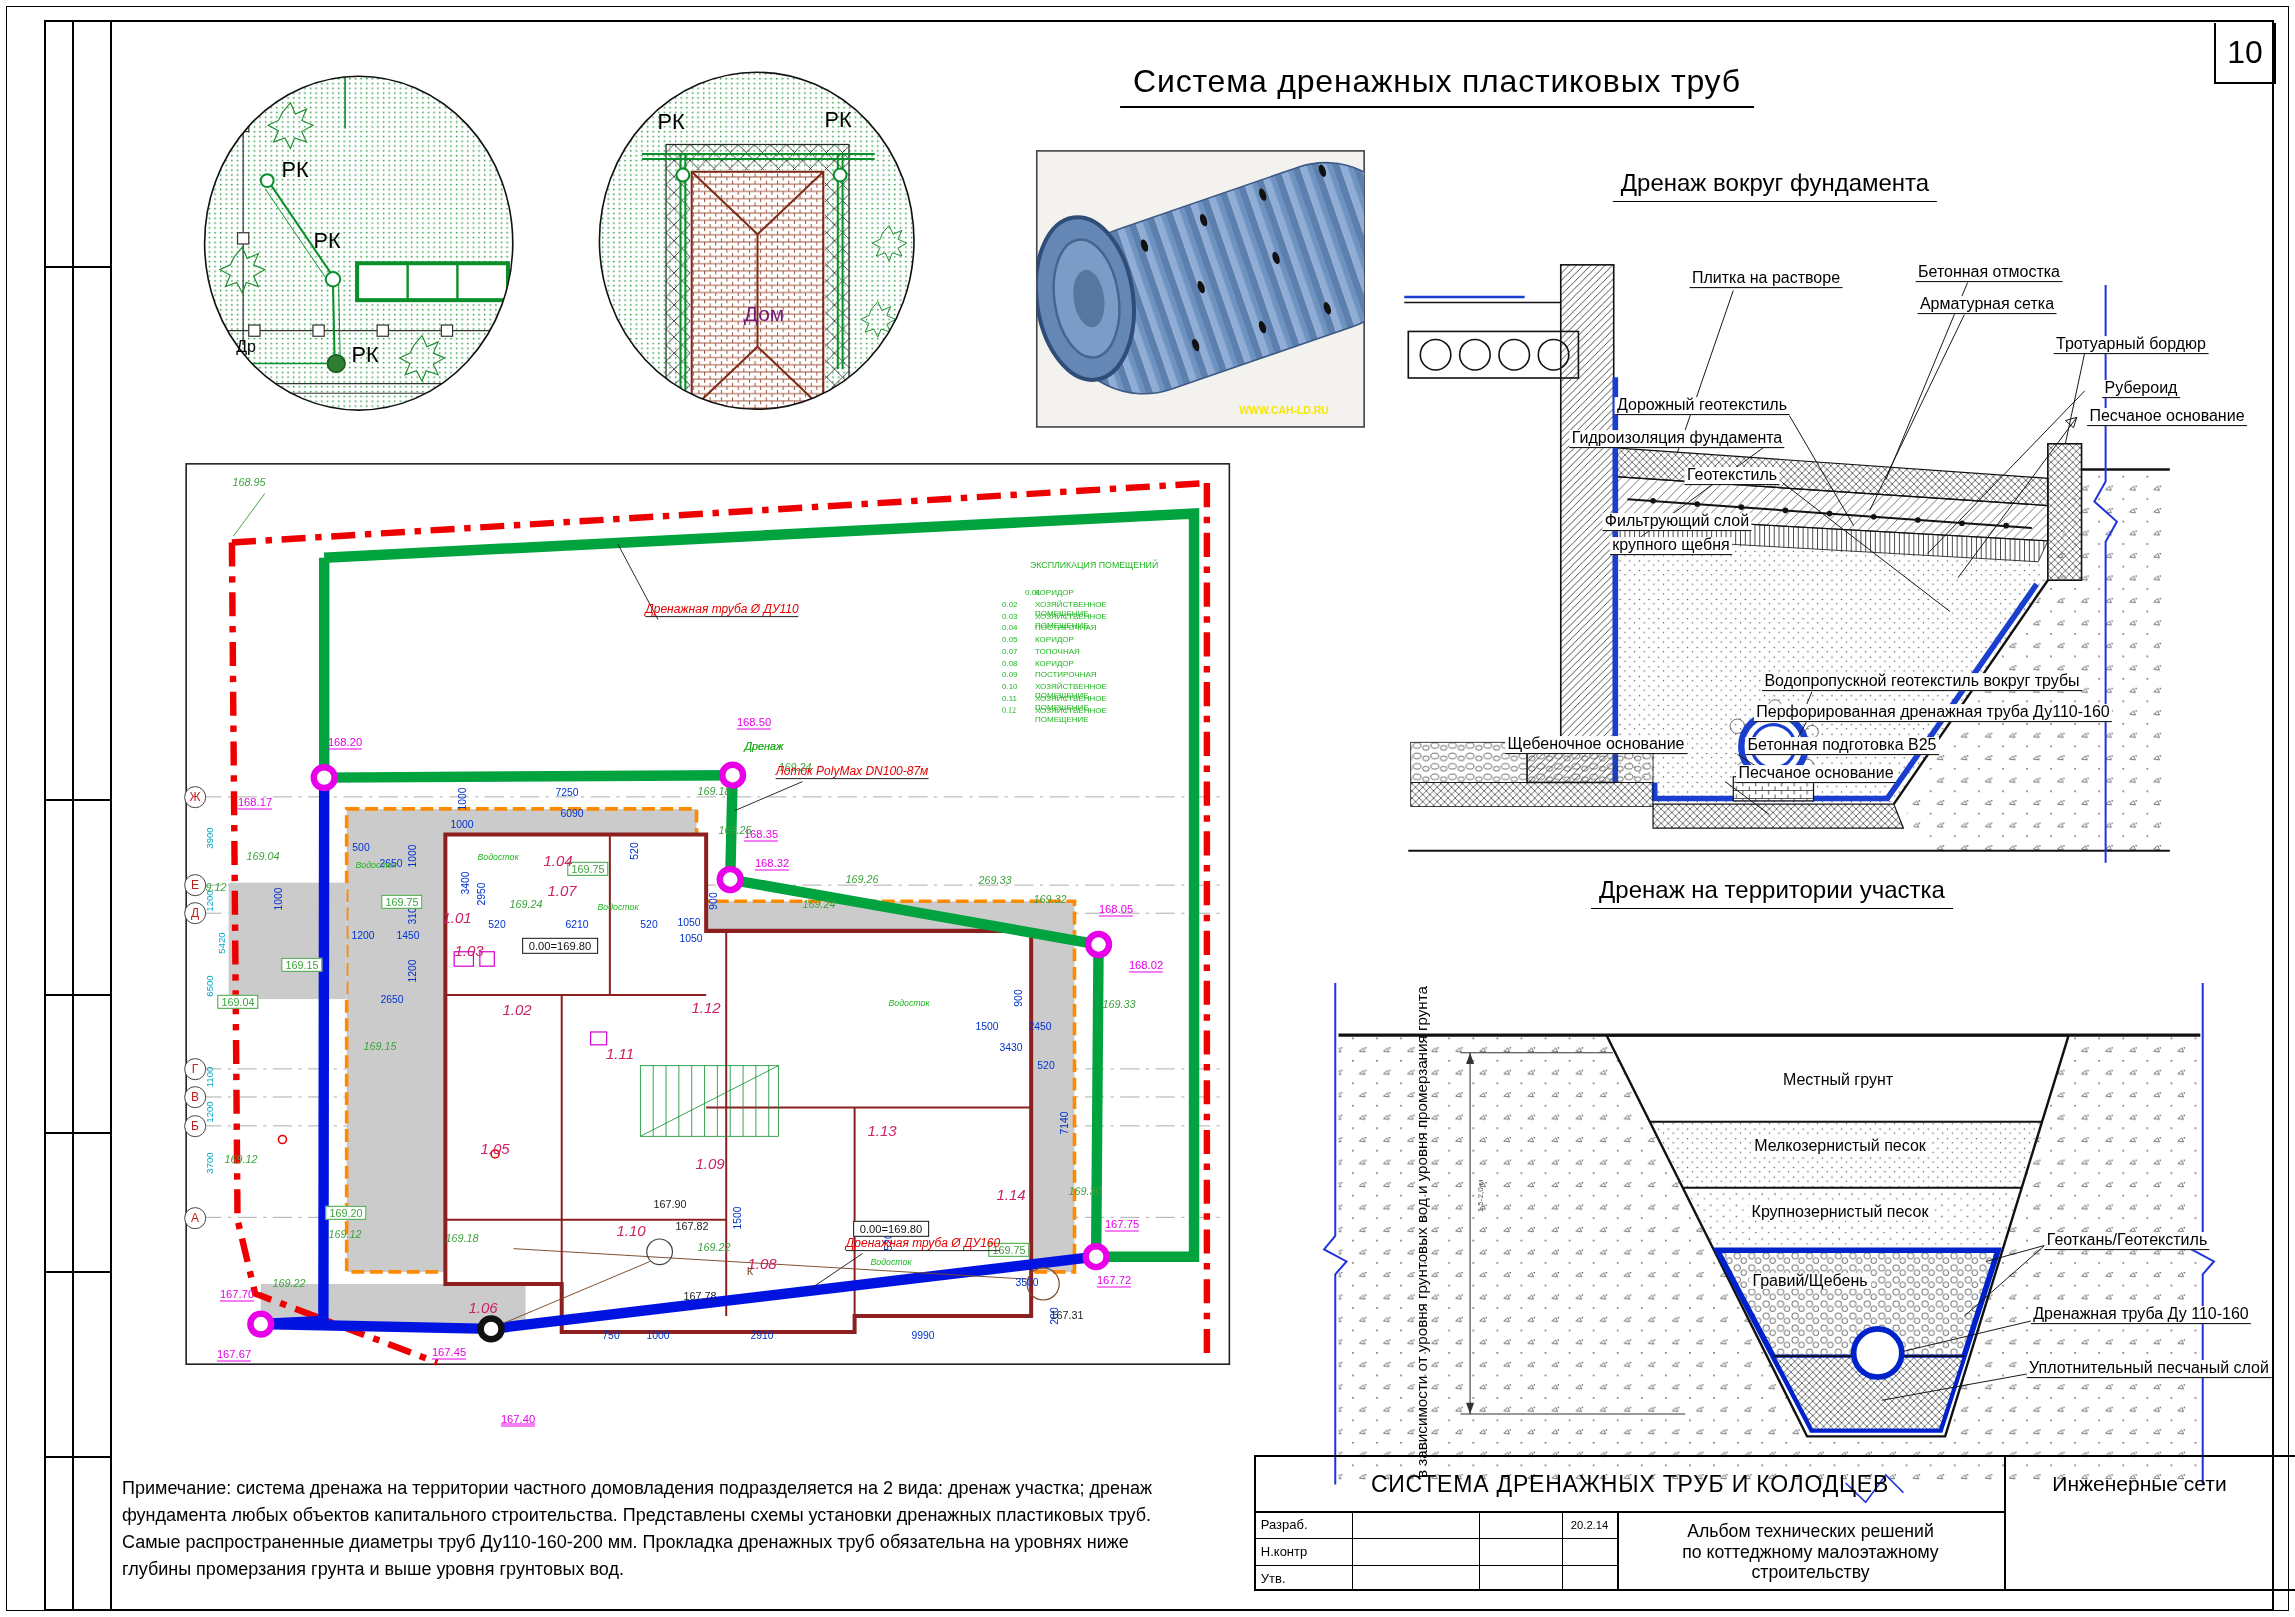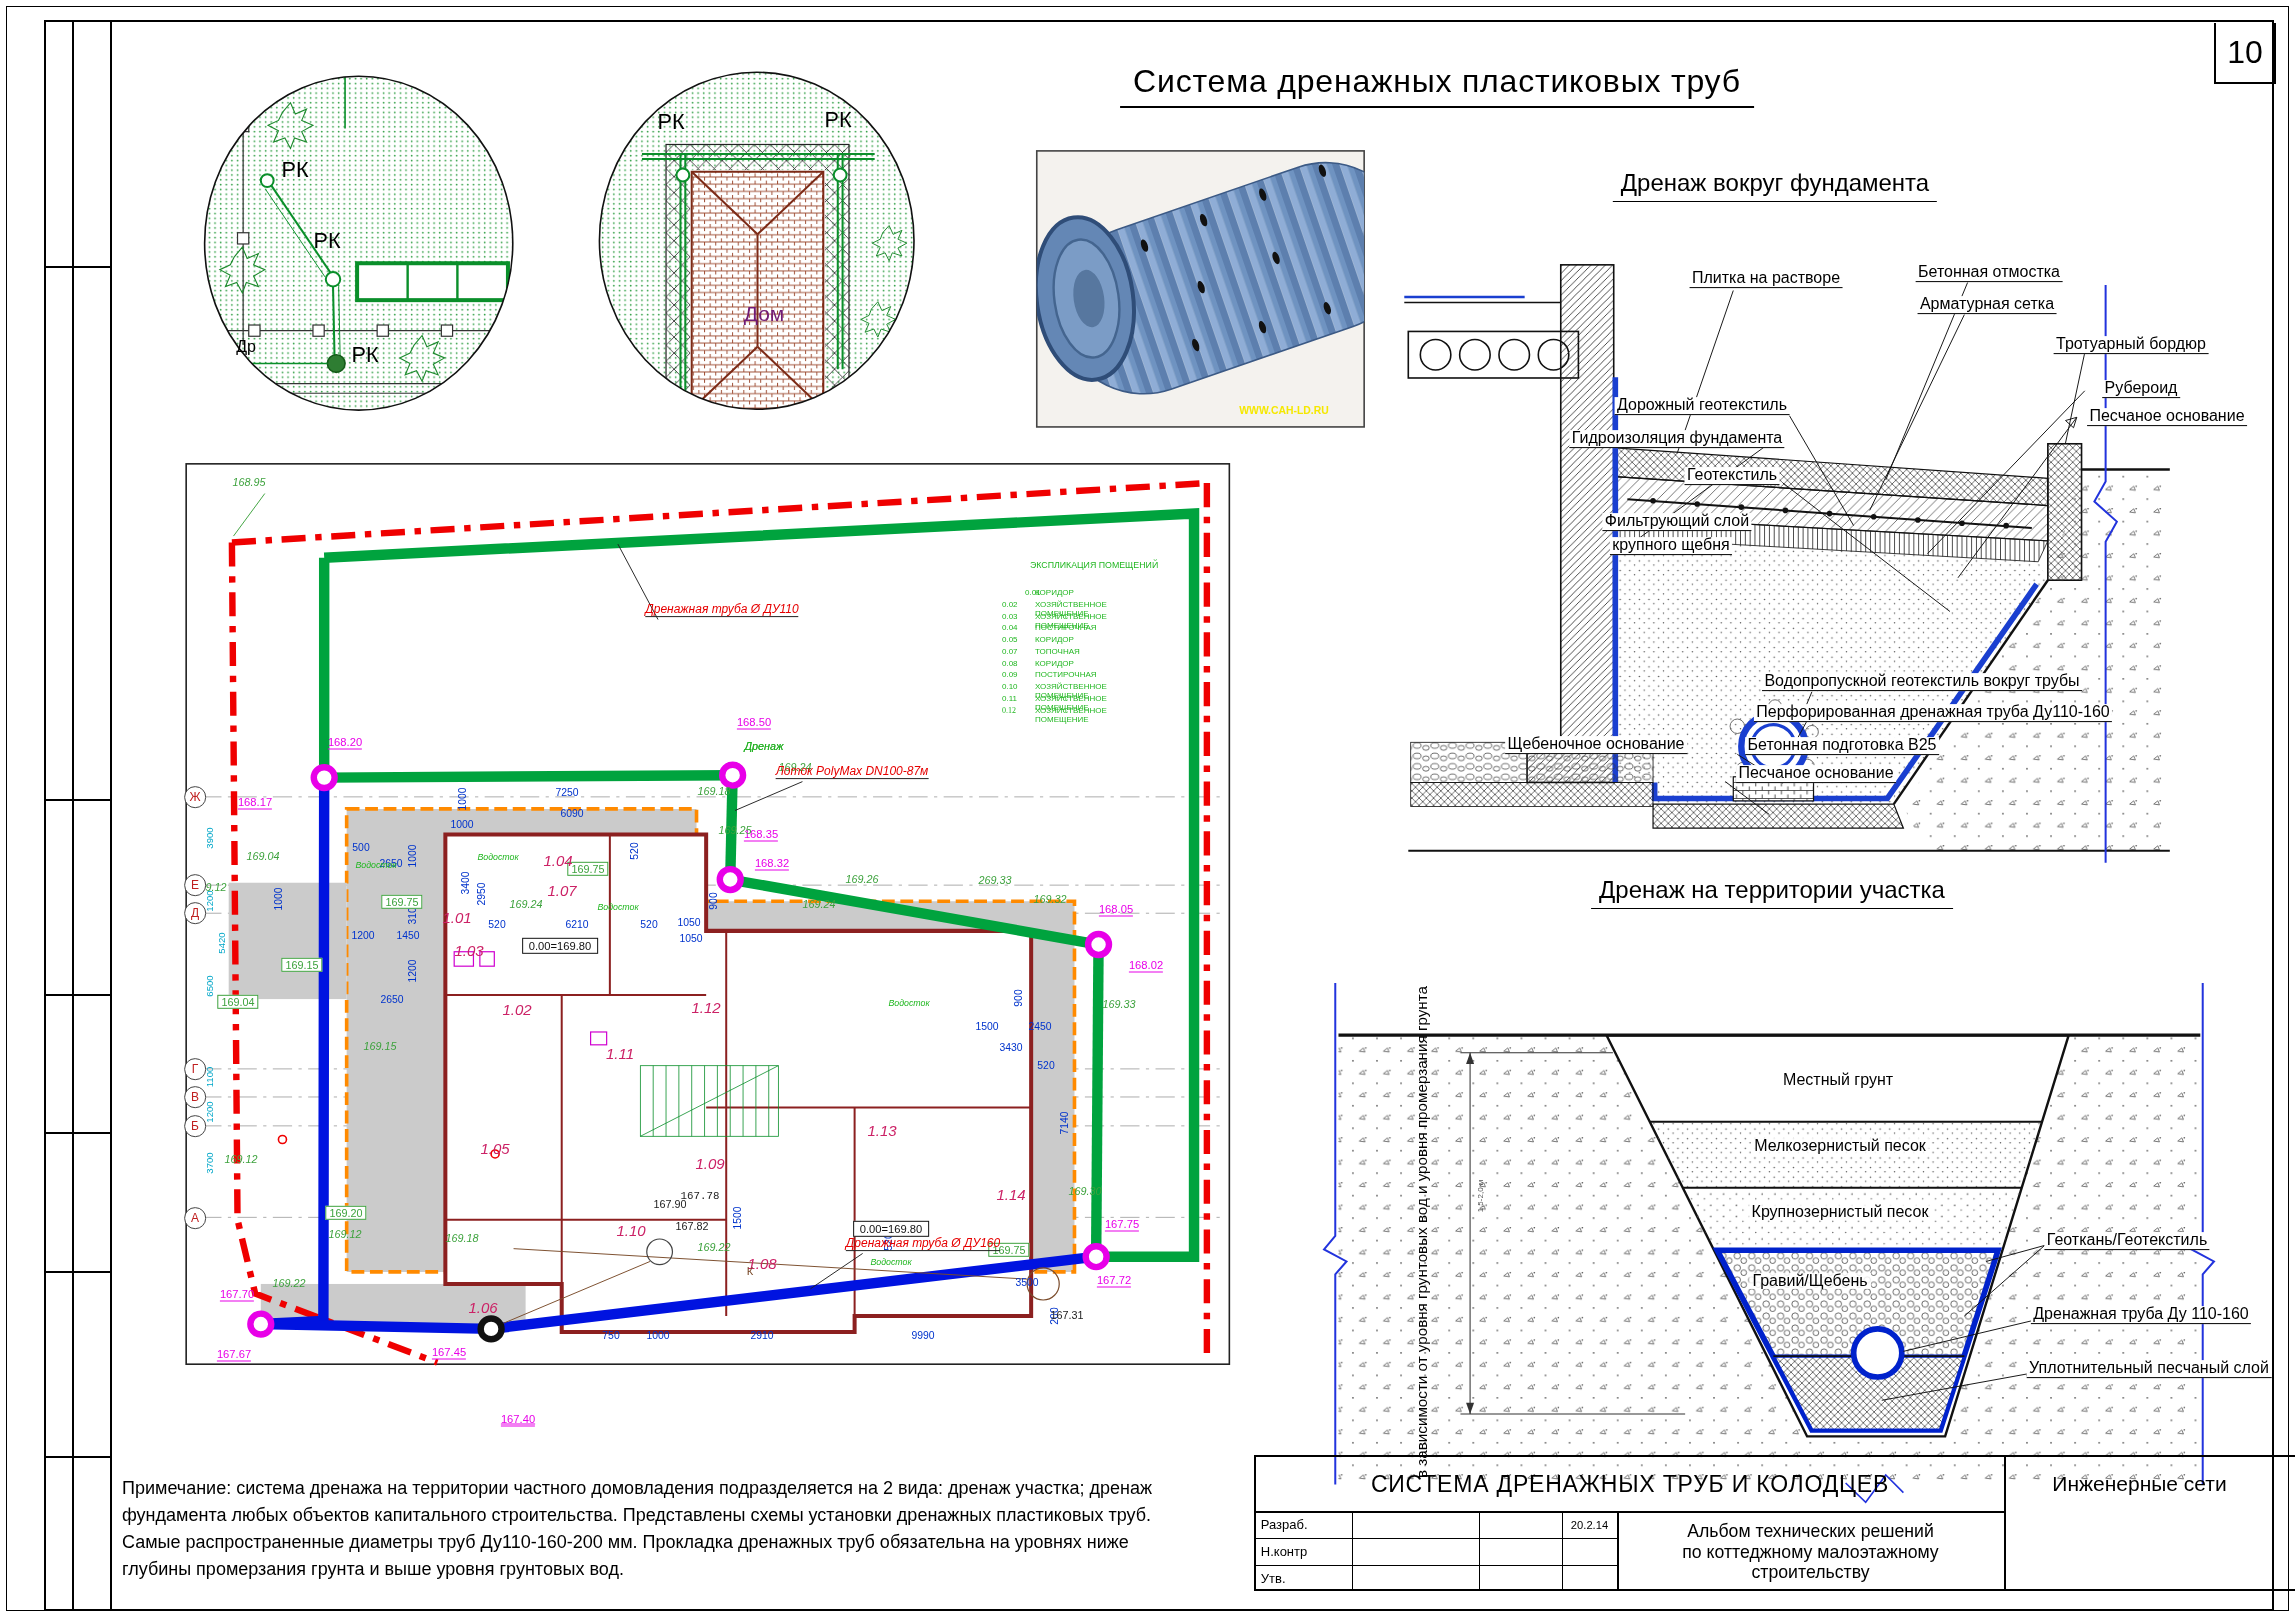--- a/index.html
+++ b/index.html
@@ -489,21 +489,21 @@
       <span class="pl gbox" style="left: 302px; top: 965px;">169.15</span>
       <span class="pl gbox" style="left: 238px; top: 1002px;">169.04</span>
       <span class="pl gbox" style="left: 346px; top: 1213px;">169.20</span>
       <span class="pl gbox" style="left: 588px; top: 869px;">169.75</span>
       <span class="pl gbox" style="left: 402px; top: 902px;">169.75</span>
       <span class="pl gbox" style="left: 1009px; top: 1250px;">169.75</span>
       <span class="pl lvl" style="left: 560px; top: 946px;">0.00=169.80</span>
       <span class="pl lvl" style="left: 891px; top: 1229px;">0.00=169.80</span>
       <span class="pl bel" style="left: 670px; top: 1204px;">167.90</span>
       <span class="pl bel" style="left: 692px; top: 1226px;">167.82</span>
-      <span class="pl bel" style="left: 700px; top: 1196px; font-family: Liberation Mono, monospace;">167.78</span>
+      <span class="pl bel" style="left: 700px; top: 1296px;">167.78</span>
       <span class="pl bel" style="left: 1067px; top: 1315px;">167.31</span>
       <span class="pl room" style="left: 457px; top: 917px;">1.01</span>
       <span class="pl room" style="left: 517px; top: 1009px;">1.02</span>
       <span class="pl room" style="left: 469px; top: 950px;">1.03</span>
       <span class="pl room" style="left: 558px; top: 860px;">1.04</span>
       <span class="pl room" style="left: 495px; top: 1148px;">1.05</span>
       <span class="pl room" style="left: 483px; top: 1307px;">1.06</span>
       <span class="pl room" style="left: 562px; top: 890px;">1.07</span>
       <span class="pl room" style="left: 762px; top: 1263px;">1.08</span>
       <span class="pl room" style="left: 710px; top: 1163px;">1.09</span>

